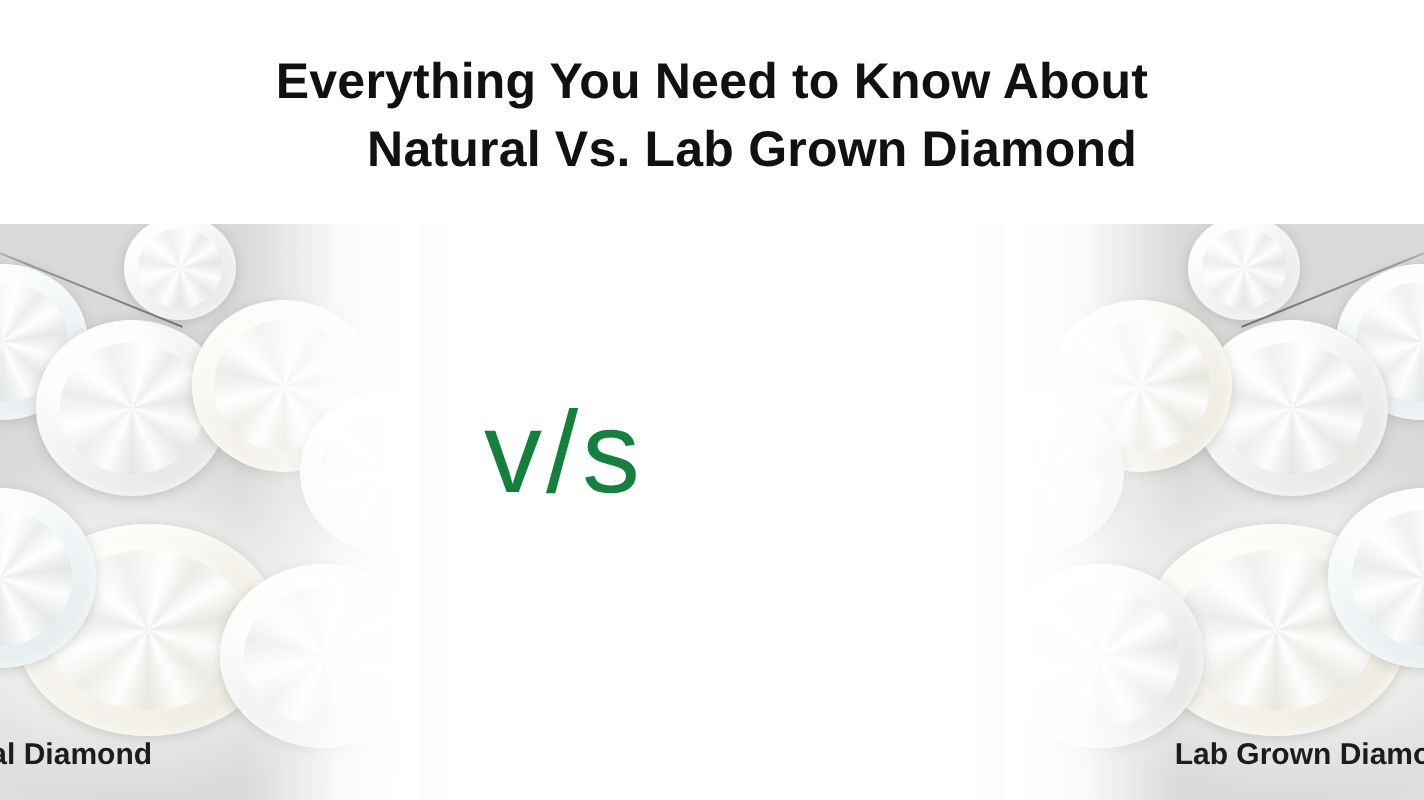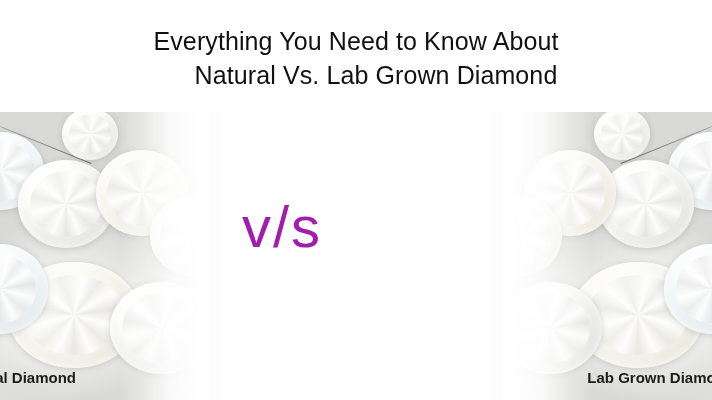--- a/index.html
+++ b/index.html
@@ -122,36 +122,36 @@
 
   
   .headline {
     position: absolute;
     top: 24px;
     left: 0;
     width: 712px;
     text-align: center;
     font-size: 25px;
     line-height: 34px;
-    font-weight: 400;
+    font-weight: 700;
     color: #111111;
     letter-spacing: 0.1px;
   }
   .headline .l2 { display: block; margin-left: 40px; }
 
   .vs {
     position: absolute;
     top: 196px;
     left: 0;
     width: 564px;
     text-align: center;
     font-size: 58px;
     line-height: 62px;
     font-weight: 400;
-    color: #a21caf;
+    color: #15803d;
     letter-spacing: 2px;
   }
 
   .caption {
     position: absolute;
     bottom: 14px;
     font-size: 15px;
     font-weight: 700;
     color: #1c1c1c;
     white-space: nowrap;

